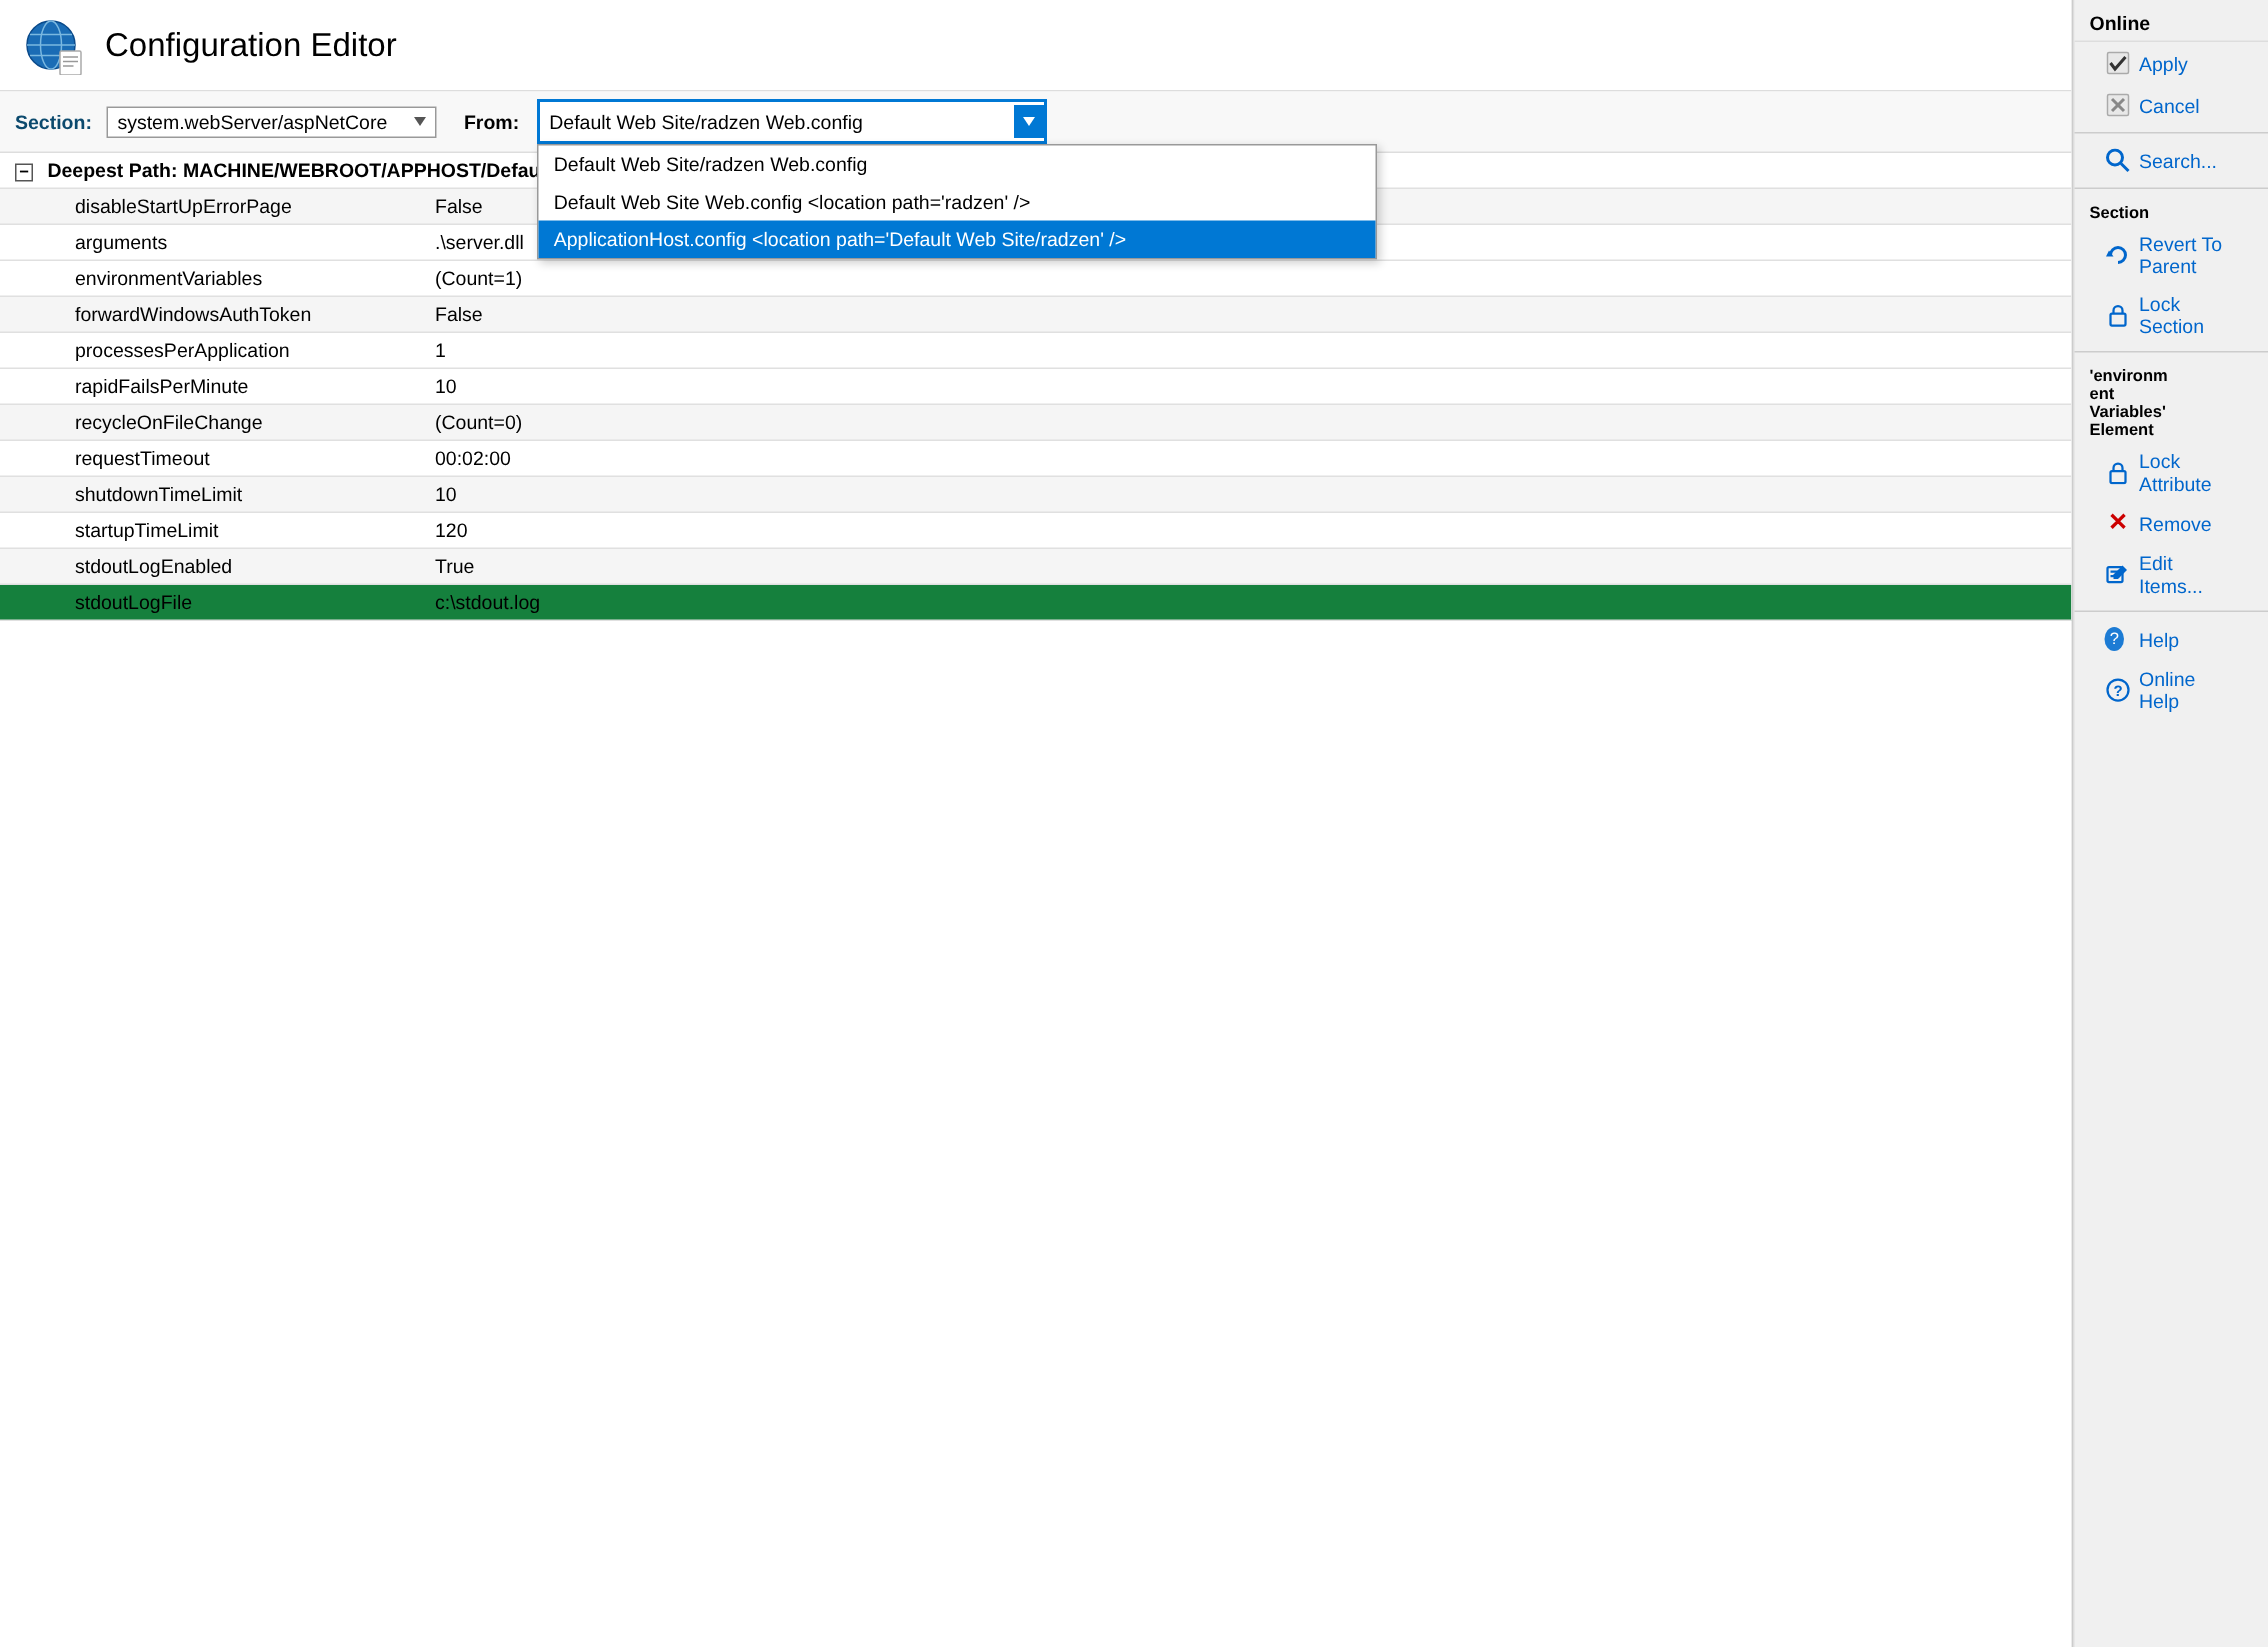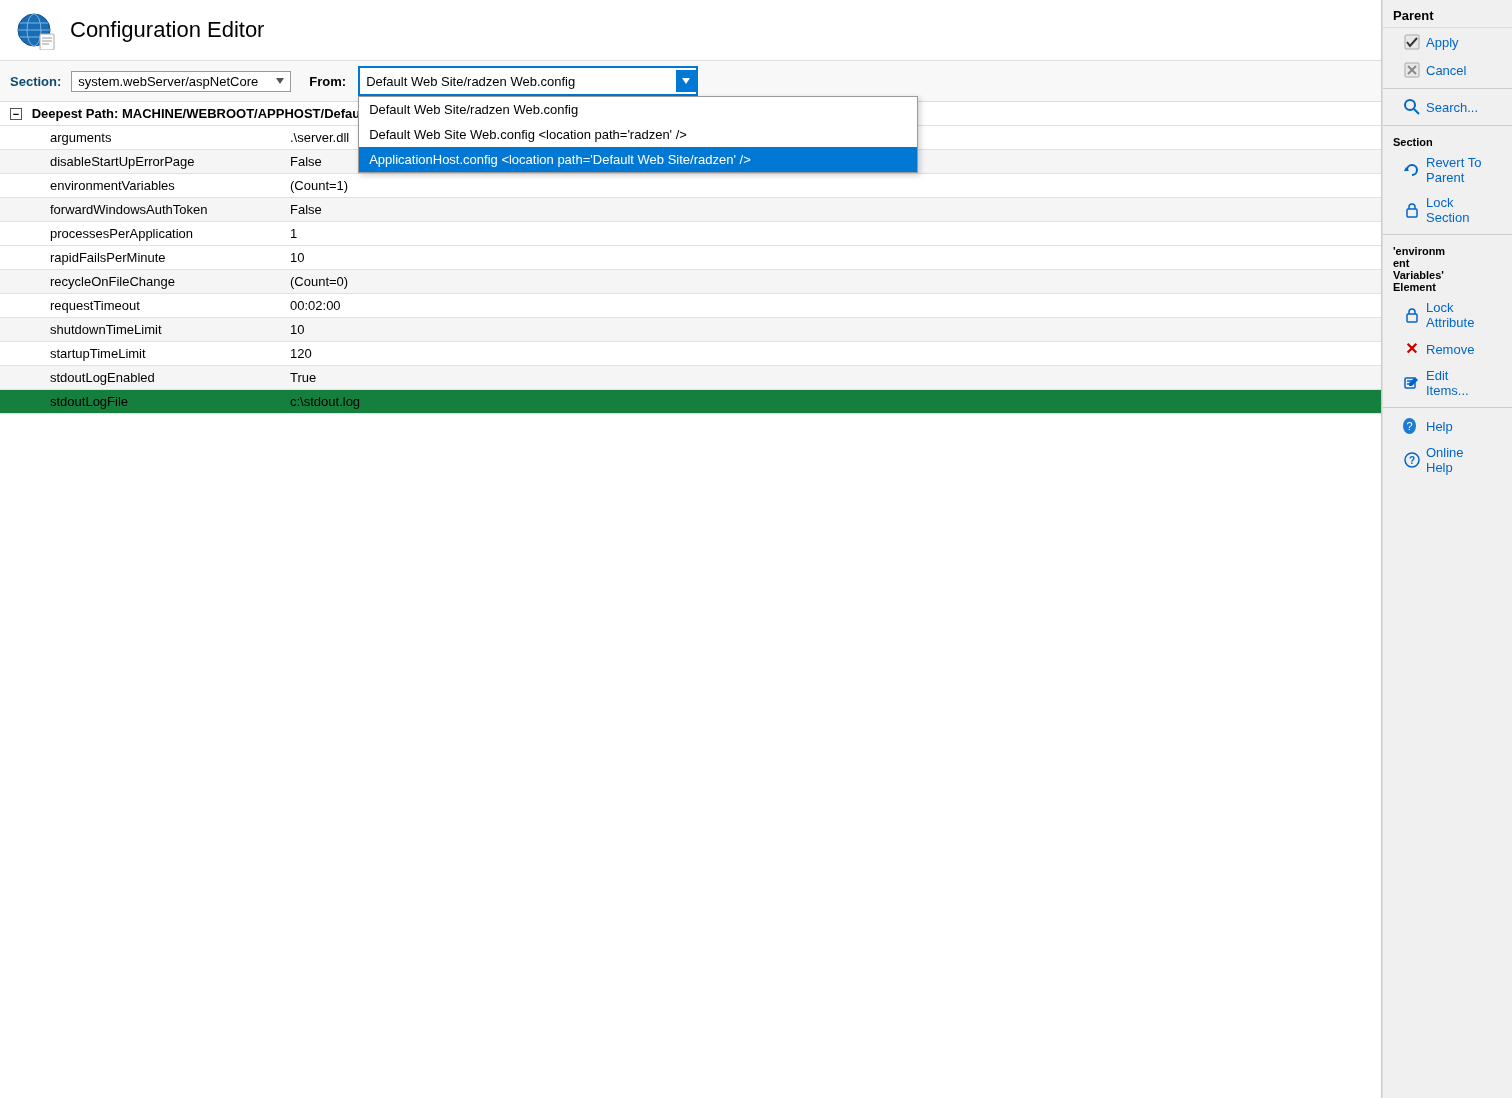--- a/index.html
+++ b/index.html
@@ -291,27 +291,27 @@
     <div class="table-section">
       <table class="config-table">
         <tbody>
           <tr class="config-table-header">
             <td colspan="2">
               <span class="expand-icon">−</span>
               <strong>Deepest Path: MACHINE/WEBROOT/APPHOST/Default Web Site/radzen</strong>
             </td>
           </tr>
 
-        <tr style="background: rgb(255, 255, 255);">
+        <tr style="background: rgb(245, 245, 245);">
+              <td>disableStartUpErrorPage</td>
+              <td>False</td>
+            </tr>
+            <tr style="background: rgb(255, 255, 255);">
               <td>arguments</td>
               <td>.\server.dll</td>
-            </tr>
-            <tr style="background: rgb(245, 245, 245);">
-              <td>disableStartUpErrorPage</td>
-              <td>False</td>
             </tr>
             <tr style="background: rgb(255, 255, 255);">
               <td>environmentVariables</td>
               <td>(Count=1)</td>
             </tr>
             <tr style="background: rgb(245, 245, 245);">
               <td>forwardWindowsAuthToken</td>
               <td>False</td>
             </tr>
             <tr style="background: rgb(255, 255, 255);">
@@ -346,21 +346,21 @@
               <td>stdoutLogFile</td>
               <td>c:\stdout.log</td>
             </tr>
           </tbody>
       </table>
     </div>
 
   </div>
 
   <div class="sidebar">
-    <div class="sidebar-section-title">Parent</div>
+    <div class="sidebar-section-title">Online</div>
 
     <div class="sidebar-action">
       <div class="sidebar-action-icon">
         <svg width="16" height="16" viewBox="0 0 16 16">
           <rect x="1" y="1" width="14" height="14" rx="1" fill="#e8e8e8" stroke="#aaa" stroke-width="1"></rect>
           <polyline points="3,8 6,12 13,4" fill="none" stroke="#333" stroke-width="2"></polyline>
         </svg>
       </div>
       <span>Apply</span>
     </div>

